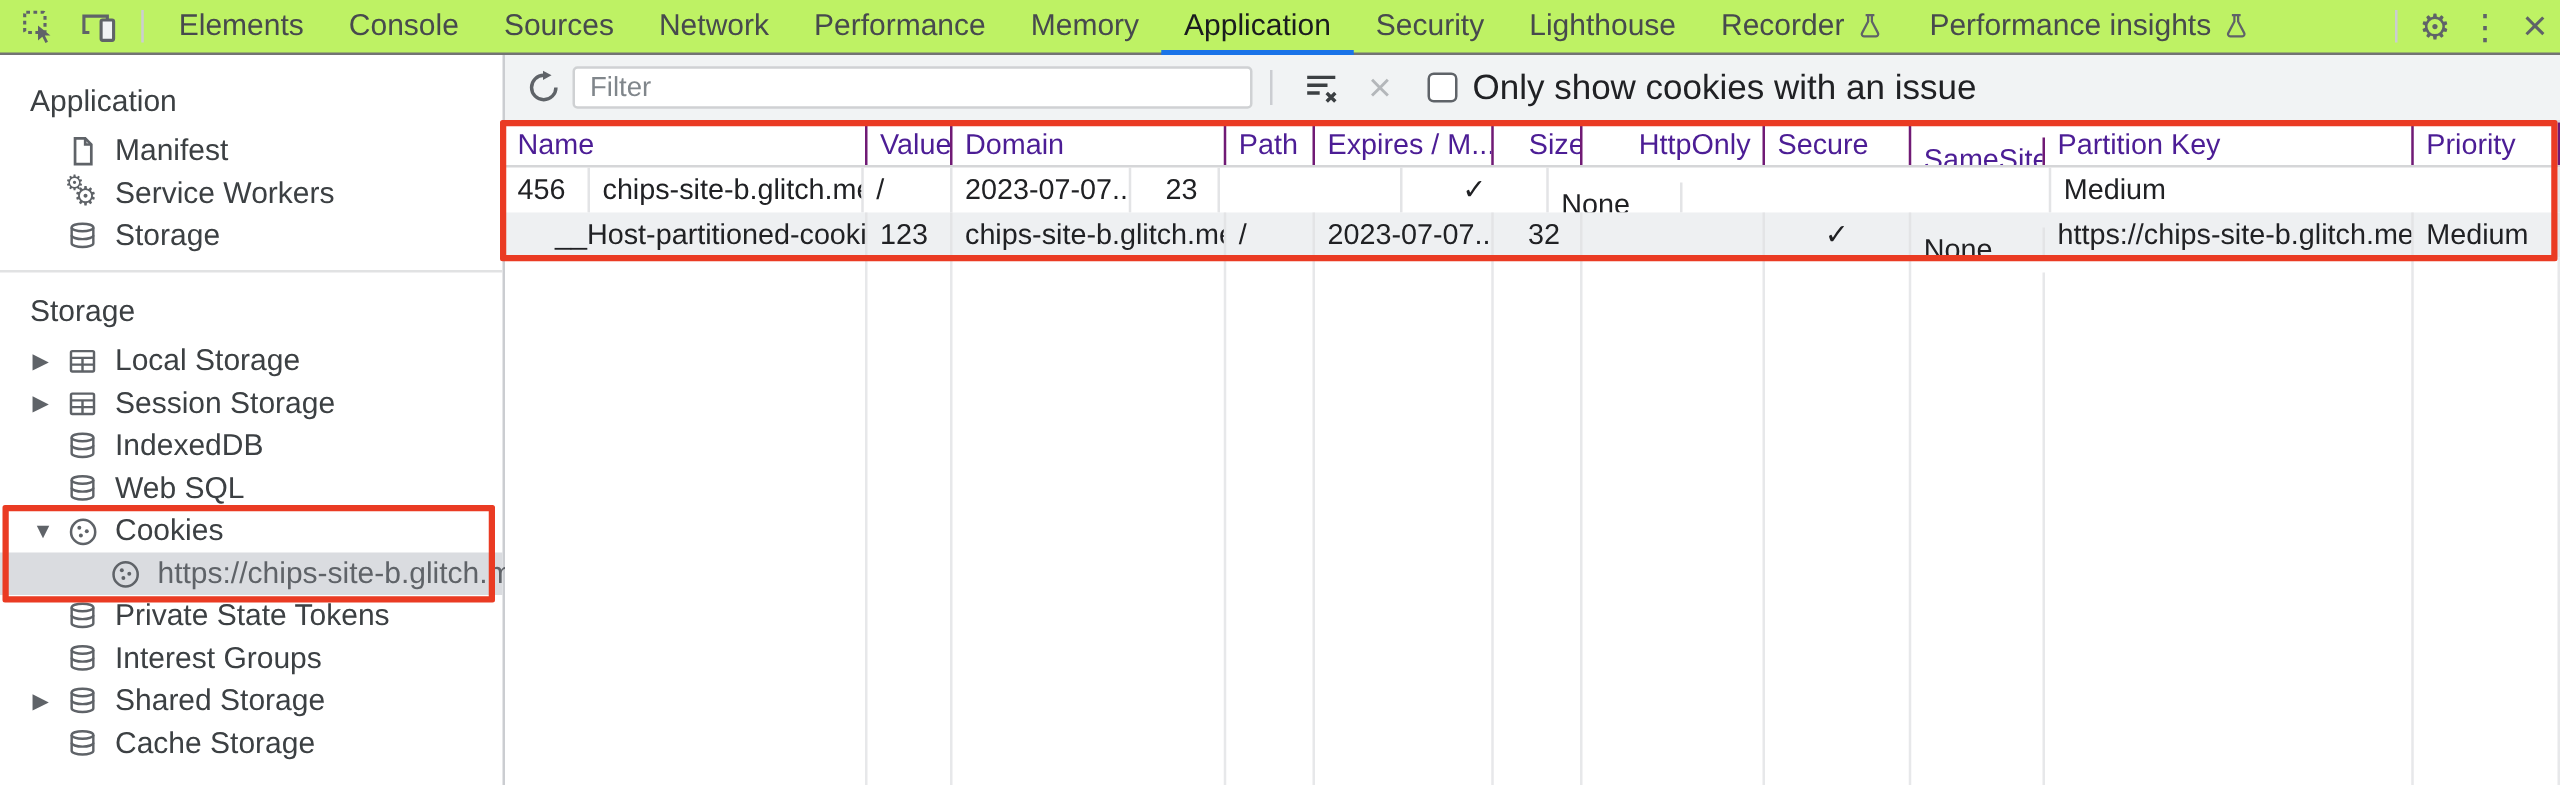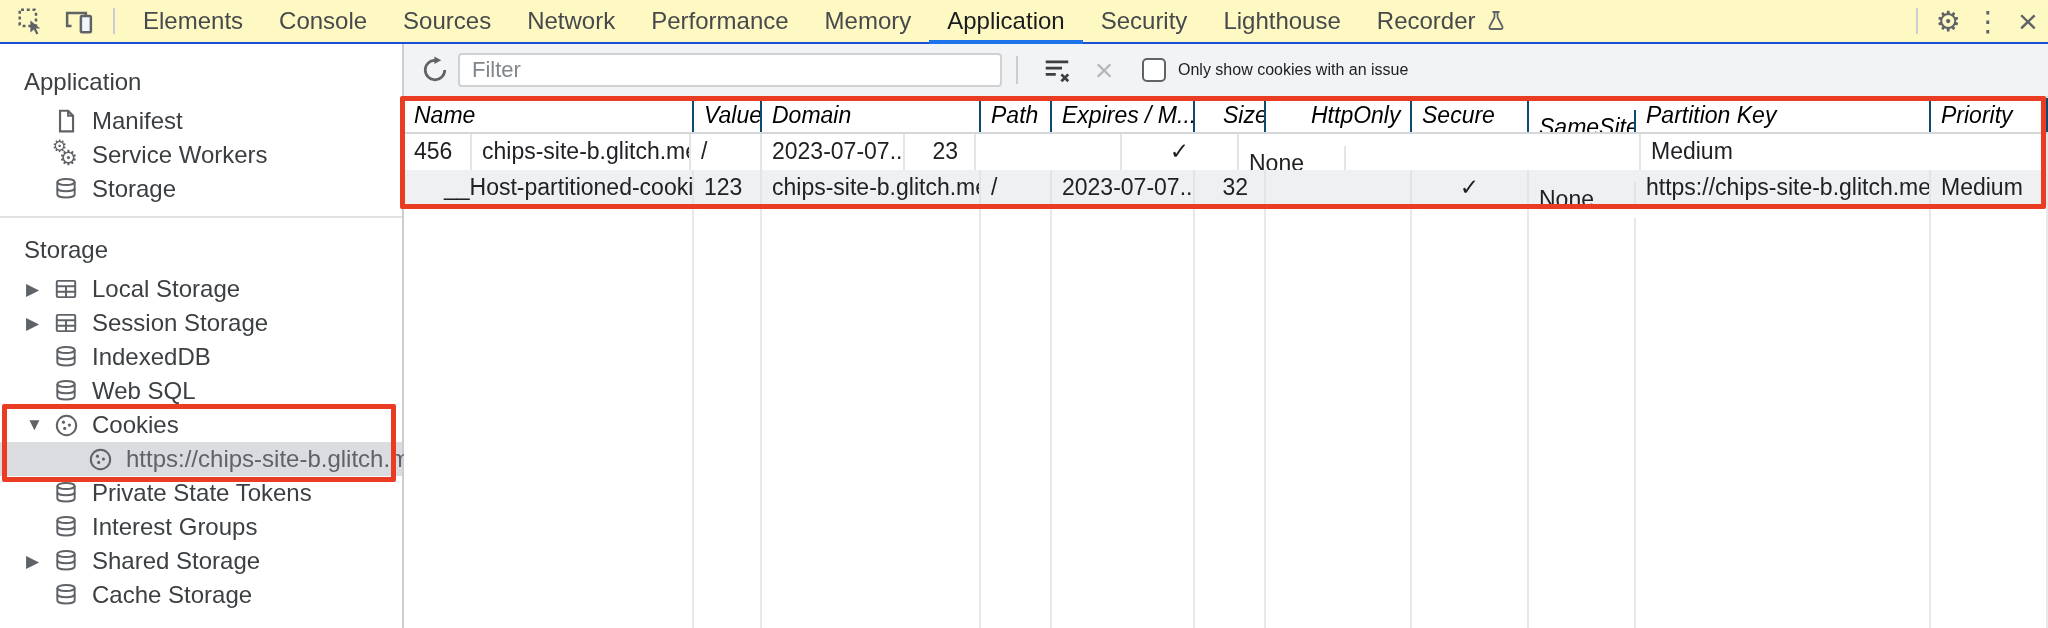--- a/index.html
+++ b/index.html
@@ -1,20 +1,20 @@
 <!DOCTYPE html>
 <html><head>
 <meta charset="utf-8">
 <style>
   * { margin:0; padding:0; box-sizing:border-box; }
   body { font-family:"Liberation Sans","DejaVu Sans",sans-serif; background:#fff; }
   .app { position:relative; width:2048px; height:628px; overflow:hidden; background:#fff; }
 
   
-  .tabbar { display:flex; align-items:stretch; height:44px; background:#fef9c3; border-bottom:2px solid #1d4ed8; }
+  .tabbar { display:flex; align-items:stretch; height:44px; background:#bef264; border-bottom:2px solid #737373; }
   .tb-icon { width:34px; display:flex; align-items:center; justify-content:center; margin:0 7px; }
   .tb-icon:first-child { margin-left:14px; }
   .tb-sep { width:2px; height:26px; background:#cbcdd1; align-self:center; margin:0 10px; }
   .tab { display:flex; align-items:center; padding:0 18px; font-size:24px; color:#474a4d; position:relative; white-space:nowrap; }
   .tab.active { color:#1a1c1e; }
   .tab.active::after { content:""; position:absolute; left:0; right:0; bottom:-2px; height:4px; background:#1a73e8; }
   .flask { margin-left:8px; }
   .tb-right { margin-left:auto; display:flex; align-items:center; }
   .winicon { font-size:28px; color:#5f6368; width:40px; text-align:center; }
   .winicon.close { font-size:34px; }
@@ -36,28 +36,28 @@
   
   .main { flex:1; display:flex; flex-direction:column; background:#fff; }
   .cookie-toolbar { height:54px; background:#f1f3f4; border-bottom:2px solid #dadcde; display:flex; align-items:center; }
   .refresh-wrap { width:46px; display:flex; justify-content:center; margin-left:8px; }
   .filter { width:544px; height:34px; border:2px solid #cfd1d3; border-radius:4px; background:#fff; font-size:22px; padding:0 12px; color:#202124; font-family:inherit; outline:none; }
   .filter::placeholder { color:#80868b; }
   .tool-sep { width:2px; height:28px; background:#cbcdd1; margin:0 16px 0 14px; }
   .tool-icon { width:34px; display:flex; justify-content:center; align-items:center; margin:0 6px; }
   .x-disabled { font-size:32px; color:#b4b7ba; width:36px; text-align:center; margin:0 6px; }
   .checkbox { width:24px; height:24px; border:2px solid #5f6368; border-radius:5px; background:#fff; margin:0 12px 0 14px; }
-  .cb-label { font-size:16px; color:#202124; }
+  .cb-label { font-size:28px; color:#202124; }
 
   
   .grid { flex:1; display:flex; flex-direction:column; }
   .trow { display:flex; height:36px; flex:0 0 36px; }
   .thead { border-bottom:2px solid #d5d6d8; }
   .cell { padding:0 10px; font-size:23px; color:#202124; line-height:34px; border-right:2px solid #e3e4e6; overflow:hidden; white-space:nowrap; }
-  .thead .cell { color:#000000; border-right:2px solid #0c4a6e; line-height:34px;font-style:italic; }
+  .thead .cell { color:#4c1d95; border-right:2px solid #701a75; line-height:34px; }
   .c0{width:290px;} .c1{width:68px;} .c2{width:219px;} .c3{width:71px;} .c4{width:143px;}
   .c5{width:71px; text-align:right; padding-right:16px;} .c6{width:111px;margin-left:35px;} .c7{width:117px; text-align:center;}
   .c8{width:107px;margin-top:12px;} .c9{width:295px;} .c10{flex:1;}
   .trow .c0 { padding-left:40px; }
   .thead .c0 { padding-left:10px; }
   .thead .c5 { text-align:left; padding-left:28px; }
   .thead .c7 { text-align:left; }
   .row-alt { background:#eef0f2; }
   .filler { flex:1; display:flex; }
   .filler .cell { border-right:2px solid #e7e8ea; height:100%; }
@@ -99,20 +99,28 @@
     <div class="tab">Security</div>
     <div class="tab">Lighthouse</div>
     <div class="tab">
       <span>Recorder</span>
       <span class="flask">
         <svg width="24" height="24" viewBox="0 0 24 24">
             <path d="M8.5 3 h7 M10.5 3 v5.2 L5.6 17.5 A1.7 1.7 0 0 0 7.1 20 h9.8 a1.7 1.7 0 0 0 1.5-2.5 L13.5 8.2 V3" fill="none" stroke="#5f6368" stroke-width="1.8"></path>
           </svg>
       </span>
     </div>
+    <div class="tab">
+      <span>Performance insights</span>
+      <span class="flask">
+        <svg width="24" height="24" viewBox="0 0 24 24">
+            <path d="M8.5 3 h7 M10.5 3 v5.2 L5.6 17.5 A1.7 1.7 0 0 0 7.1 20 h9.8 a1.7 1.7 0 0 0 1.5-2.5 L13.5 8.2 V3" fill="none" stroke="#5f6368" stroke-width="1.8"></path>
+          </svg>
+      </span>
+    </div>
 
     <div class="tb-right">
       <div class="tb-sep"></div>
       <div class="winicon">⚙</div>
       <div class="winicon">⋮</div>
       <div class="winicon close">×</div>
     </div>
   </div>
 
   <div class="body">

